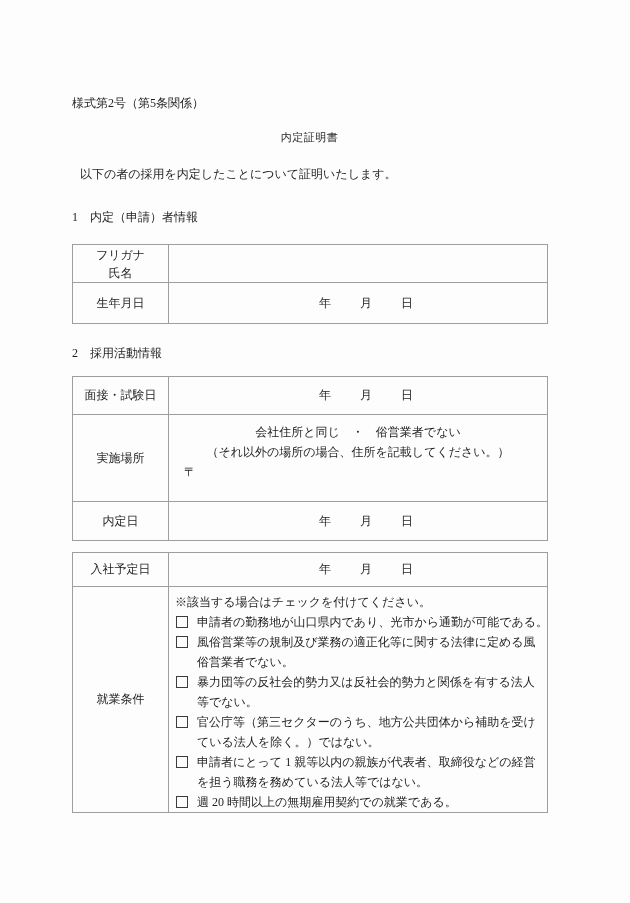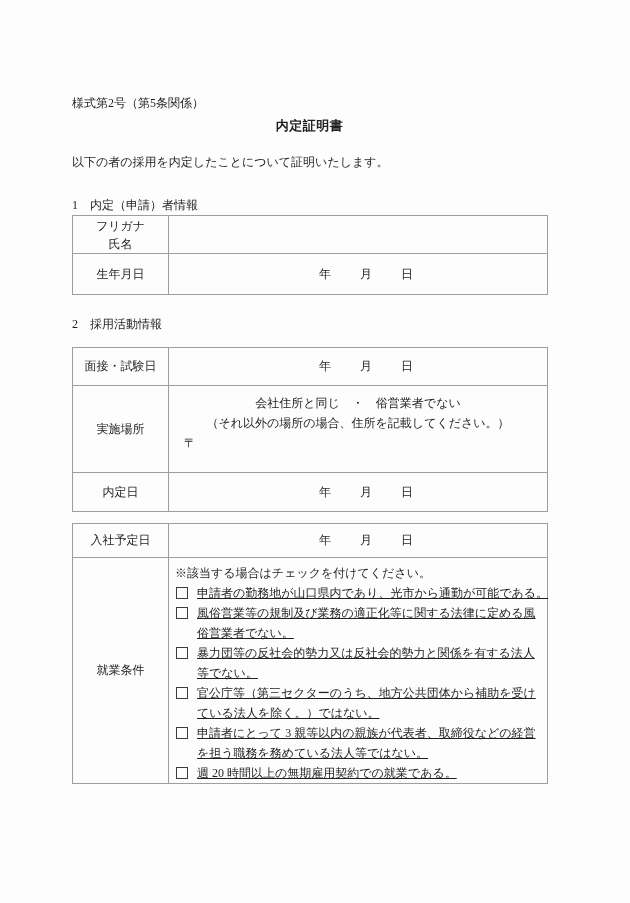--- a/index.html
+++ b/index.html
@@ -7,33 +7,33 @@
     width:630px; height:903px;
     background:#fdfdfd;
     font-family:"Liberation Serif","DejaVu Serif",serif;
     font-size:12px; color:#1f1f1f;
     overflow:hidden;
   }
   .page { position:relative; width:630px; height:769px; background:#fdfdfd; }
   .content { position:absolute; left:72px; top:0; width:475px; }
 
   .formno { padding-top:96px; line-height:14px; }
-  .doc-title { margin-top:8px; font-size:13px; line-height:15px; text-align:center; letter-spacing:0.5px;font-weight:bold; }
-  .intro { margin-top:22px; line-height:14px; }
+  .doc-title { margin-top:20px; font-size:11px; line-height:15px; text-align:center; letter-spacing:0.5px; }
+  .intro { margin-top:22px; line-height:14px;margin-left:8px; }
   .sec-heading { line-height:14px; }
   .h1 { margin-top:29px; }
   .h2 { margin-top:22px; }
   .h3 { margin-top:23px; }
 
   table.form {
     border-collapse:collapse; width:475px;
     border:1.5px solid #7a7a7a;
     table-layout:fixed; background:transparent;
   }
-  table.t1 { margin-top:3px;border-radius:9px; }
+  table.t1 { margin-top:20px;border-radius:9px; }
   table.t2 { margin-top:16px; }
   table.t3 { margin-top:11px; }
   td { border:1px solid #9e9e9e; padding:0; vertical-align:middle; }
   col.c-label { width:96px; }
   col.c-value { width:379px; }
   td.label { text-align:center; }
   td.label .lbl-line { line-height:18px; }
 
   
   .t1 .r1 td { height:37px; }
@@ -56,21 +56,21 @@
 
   
   td.cond-cell { vertical-align:top; padding:5px 12px 0 6px; line-height:20px; }
   .check-note { line-height:20px; }
   .check-item { display:flex; align-items:flex-start; }
   .checkbox {
     flex:none; width:10px; height:10px;
     border:1px solid #3c3c3c; background:#fdfdfd;
     margin:4px 9px 0 1px; display:inline-block;
   }
-  .check-text { white-space:nowrap;text-decoration:underline; }
+  .check-text { white-space:nowrap; }
   .check-text .tline { line-height:20px; }
 </style>
 </head>
 <body>
 
 <div class="page">
   <div class="content">
 
     <div class="formno">様式第2号（第5条関係）</div>
     <div class="doc-title">内定証明書</div>
@@ -169,21 +169,21 @@
                 <div class="check-item">
                   <span class="checkbox"></span>
                   <div class="check-text">
                     <div class="tline">官公庁等（第三セクターのうち、地方公共団体から補助を受け</div>
                     <div class="tline">ている法人を除く。）ではない。</div>
                   </div>
                 </div>
                 <div class="check-item">
                   <span class="checkbox"></span>
                   <div class="check-text">
-                    <div class="tline">申請者にとって 3 親等以内の親族が代表者、取締役などの経営</div>
+                    <div class="tline">申請者にとって 1 親等以内の親族が代表者、取締役などの経営</div>
                     <div class="tline">を担う職務を務めている法人等ではない。</div>
                   </div>
                 </div>
                 <div class="check-item">
                   <span class="checkbox"></span>
                   <div class="check-text">
                     <div class="tline">週 20 時間以上の無期雇用契約での就業である。</div>
                   </div>
                 </div>
               </div>

